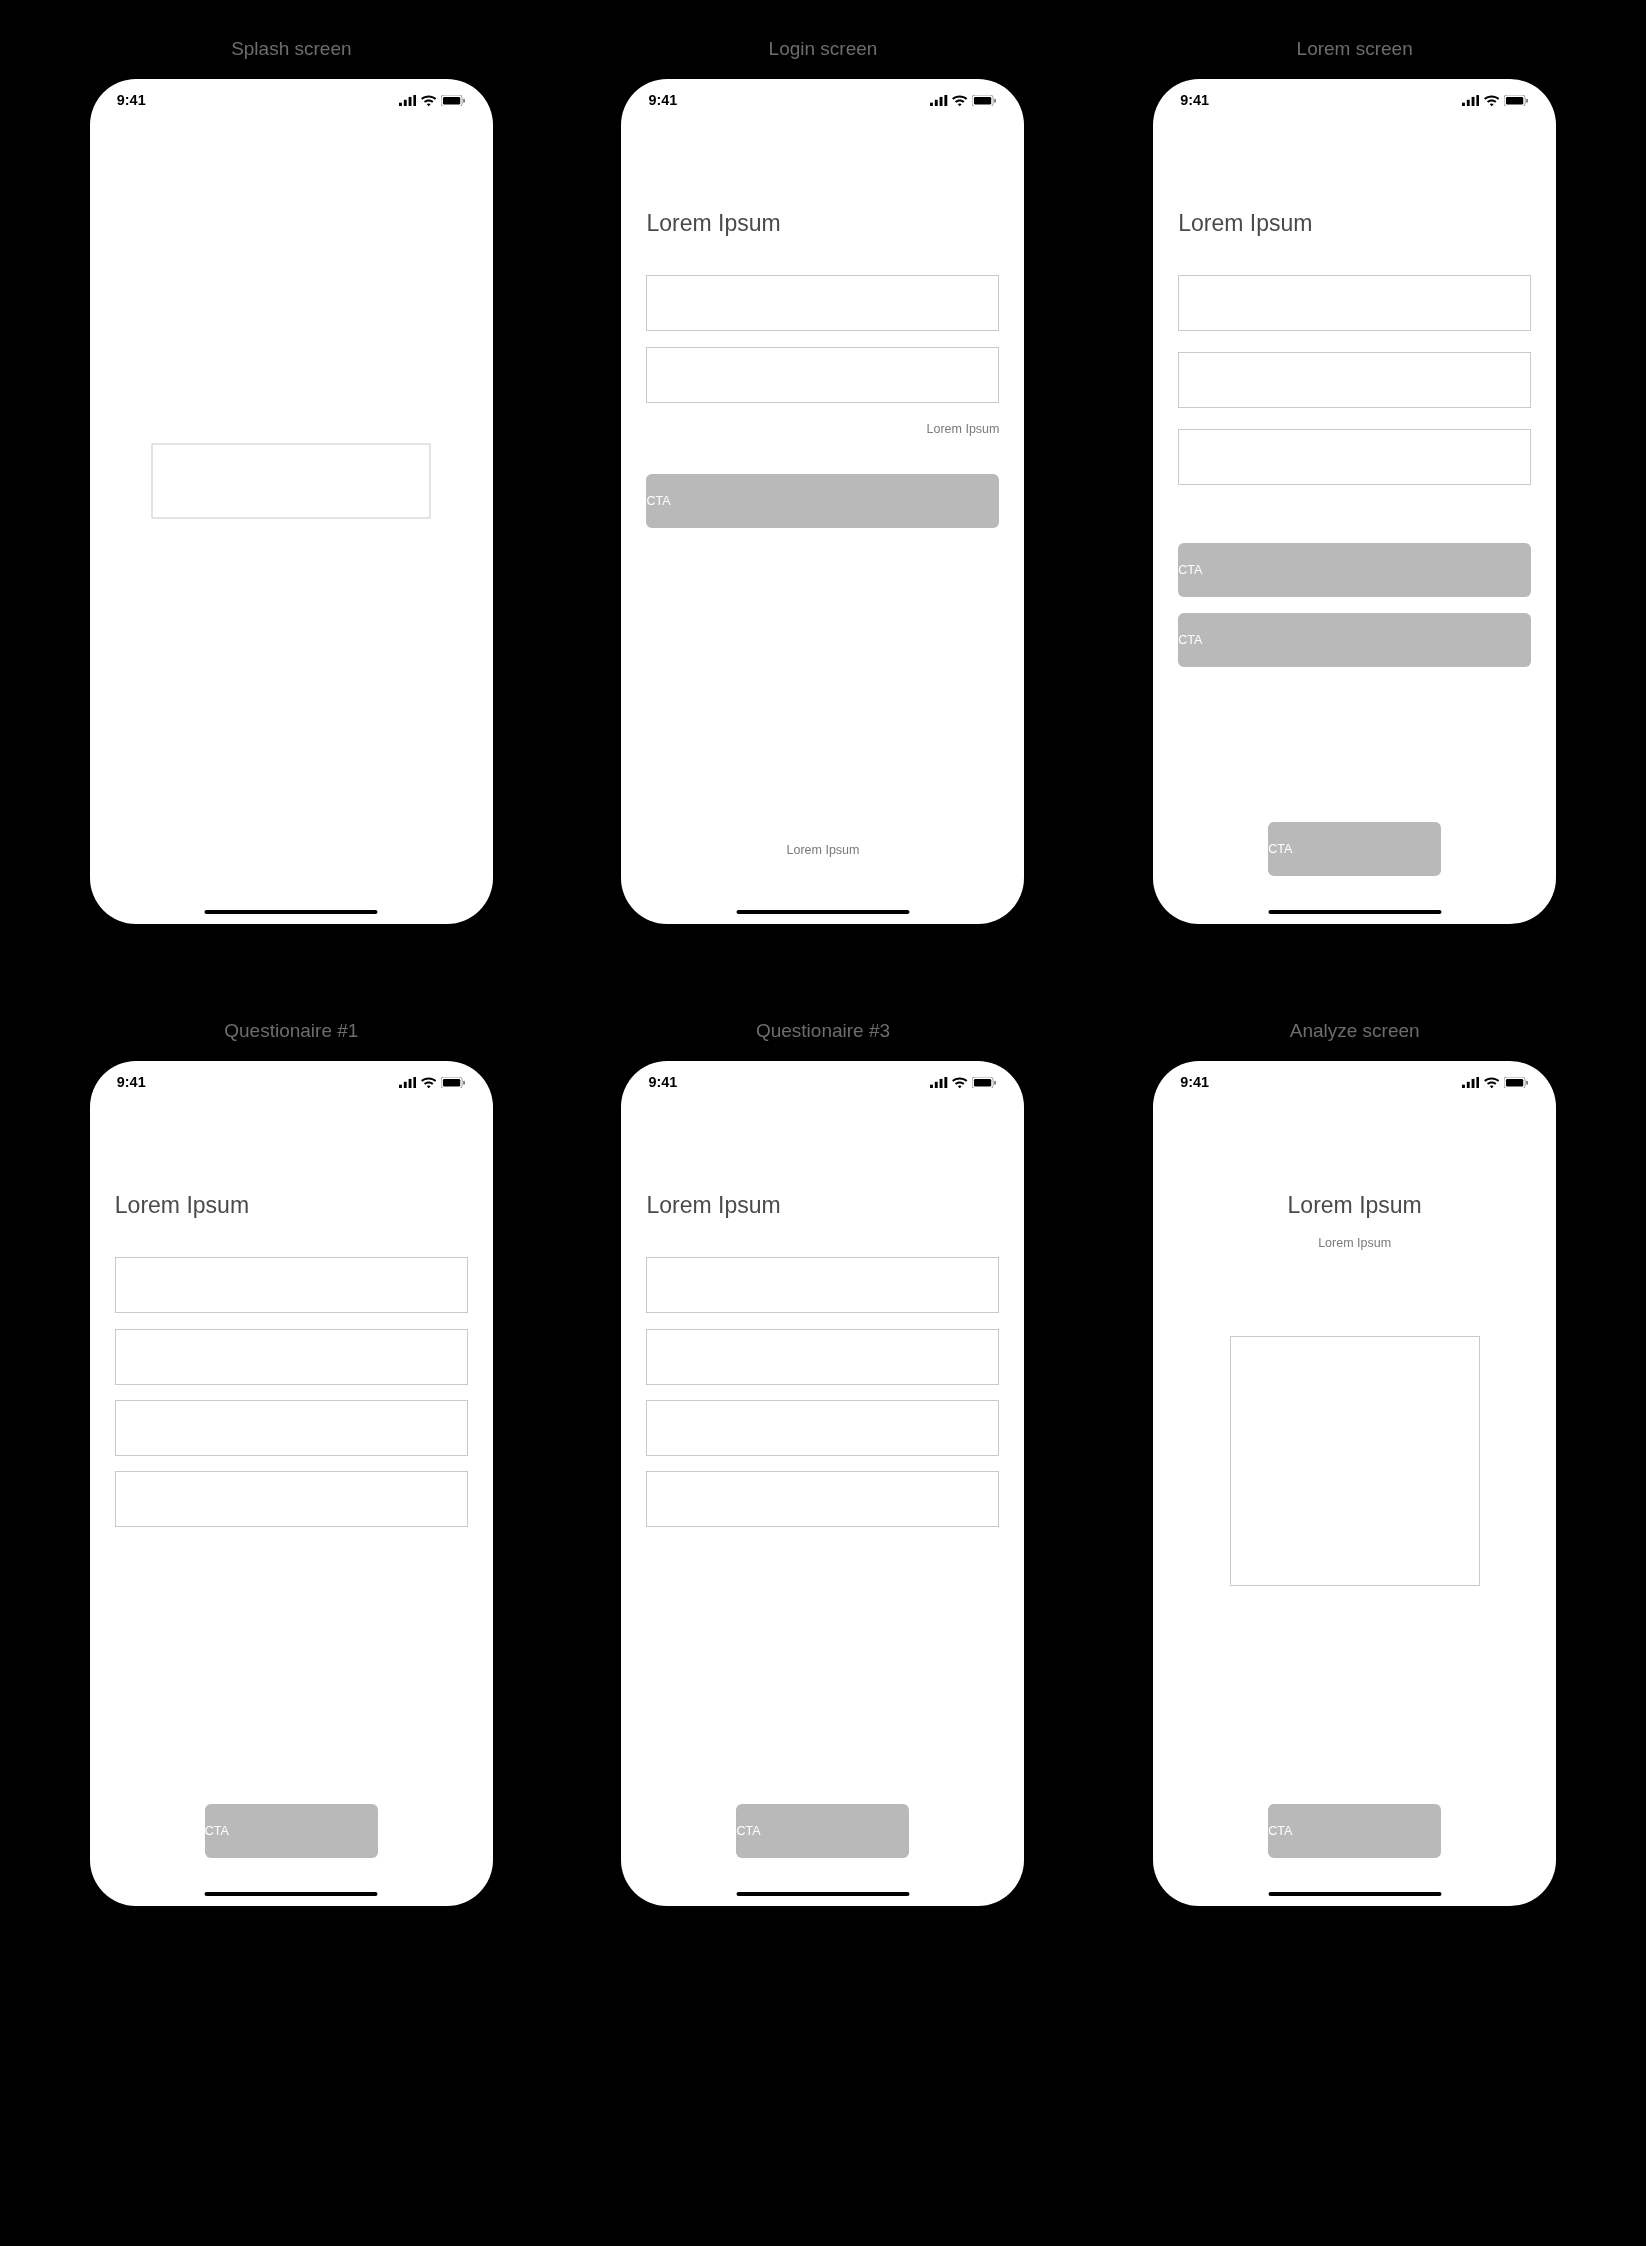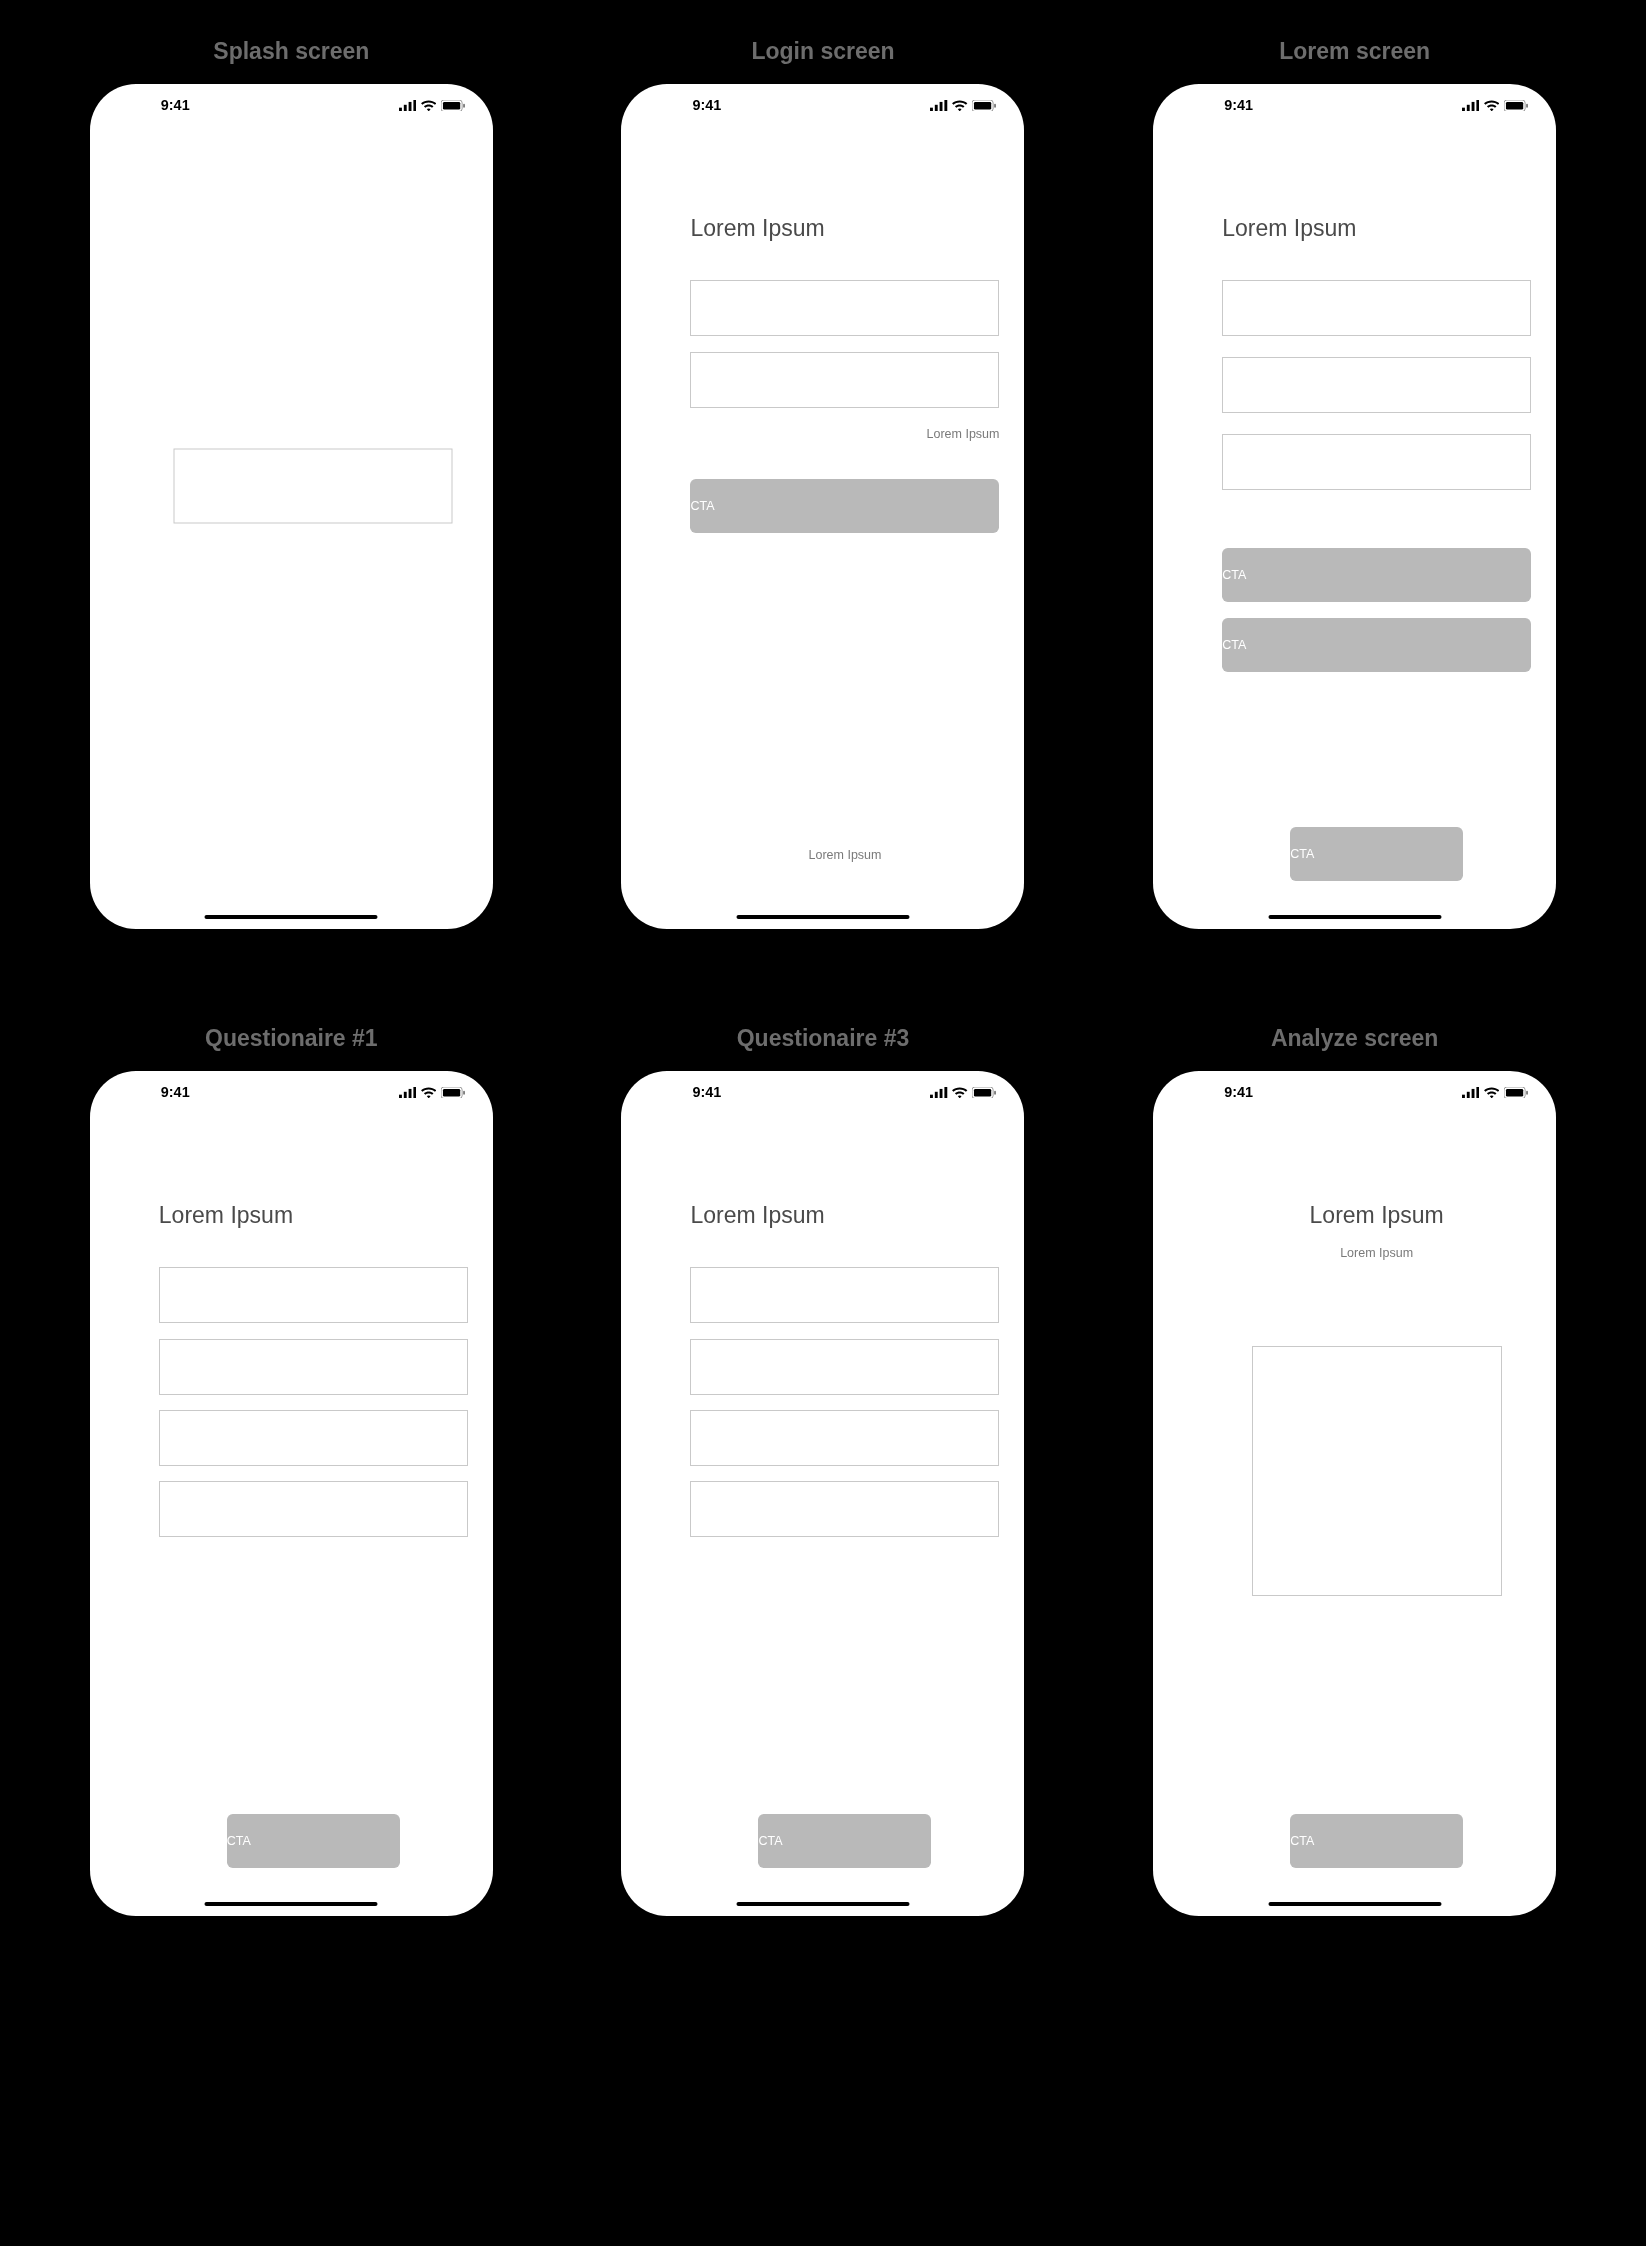--- a/index.html
+++ b/index.html
@@ -15,34 +15,33 @@
     max-width: 1537px;
     margin: 0 auto;
   }
   .frame-wrap {
     display: flex;
     flex-direction: column;
     align-items: center;
   }
   .frame-title {
     color: #6d6d6d;
-    font-size: 23px;
-    font-weight: 700;
+    font-size: 19px;
+    font-weight: 400;
     margin-bottom: 19px;
   }
   .phone {
     width: 403px;
     height: 845px;
     background: #fff;
     border-radius: 46px;
     position: relative;
     display: flex;
     flex-direction: column;
     overflow: hidden;
-    padding-left: 44px;
   }
   .statusbar {
     display: flex;
     justify-content: space-between;
     align-items: center;
     padding: 13.4px 27px 5.8px;
     font-size: 14.4px;
     font-weight: 600;
     color: #000;
   }

